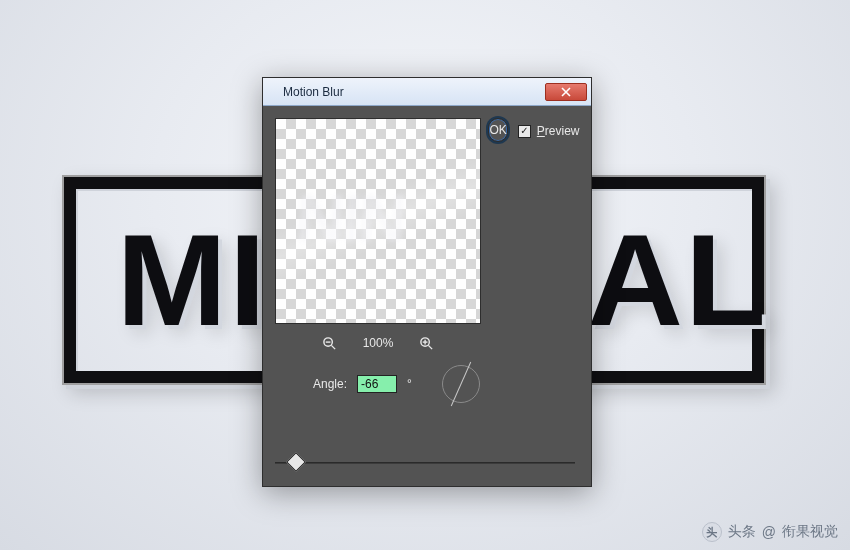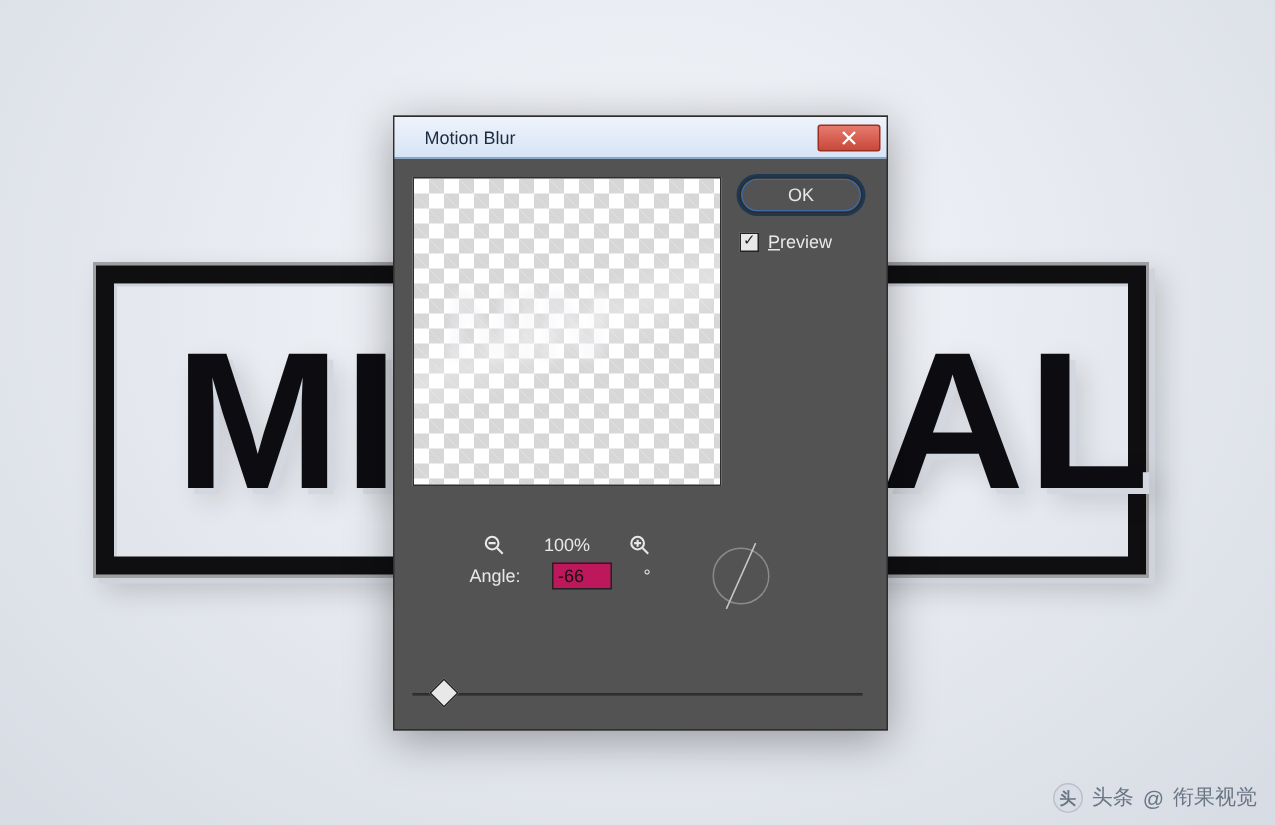--- a/index.html
+++ b/index.html
@@ -106,33 +106,33 @@
     color: rgba(240,240,245,.35);
     filter: blur(2px);
     transform: skewX(-4deg);
   }
 
   
   .zoom-row {
     position: absolute;
     left: 4px; top: 216px; width: 206px; height: 26px;
     display: flex; align-items: center; justify-content: center;
-    gap: 26px; color: #e8e8e8; font-size: 12px; margin-top: 20px;
+    gap: 26px; color: #e8e8e8; font-size: 12px;
   }
   .zoom-row .mag {
     width: 15px; height: 15px;
     display: inline-flex; align-items: center; justify-content: center;
   }
   .zoom-row svg { width: 15px; height: 15px; }
 
   
   .btn-col {
     position: absolute;
     left: 222px; top: 4px; width: 82px;
-    display: flex; flex-direction: column; gap: 10px; justify-content: center;
+    display: flex; flex-direction: row; gap: 10px; justify-content: center;
   }
   .ps-btn {
     height: 24px;
     border: 1px solid #2b2b2b;
     border-radius: 13px;
     background: #535353;
     color: #e8e8e8;
     font-size: 12px;
     display: flex; align-items: center; justify-content: center;
     cursor: pointer;
@@ -153,27 +153,27 @@
     cursor: pointer;
   }
   .ul { text-decoration: underline; text-underline-offset: 1px; }
 
   
   .row {
     position: absolute;
     left: 4px; width: 300px; height: 40px;
     display: flex; align-items: center;
     color: #e8e8e8; font-size: 12px;
-    gap: 21px;
+    gap: 10px;
   }
   .row.angle { top: 250px; padding-left: 38px; }
   .row.distance { top: 300px; justify-content: center; }
   .num-input {
     width: 40px; height: 18px;
-    background: #be185d; color: #111;
+    background: #86efac; color: #111;
     border: 1px solid #222;
     font-size: 12px; text-align: left; padding: 0 3px;
   }
   .angle-dial {
     width: 38px; height: 38px;
     border: 1px solid #8a8a8a;
     border-radius: 50%;
     margin-left: 20px;
     position: relative;
     cursor: pointer;

